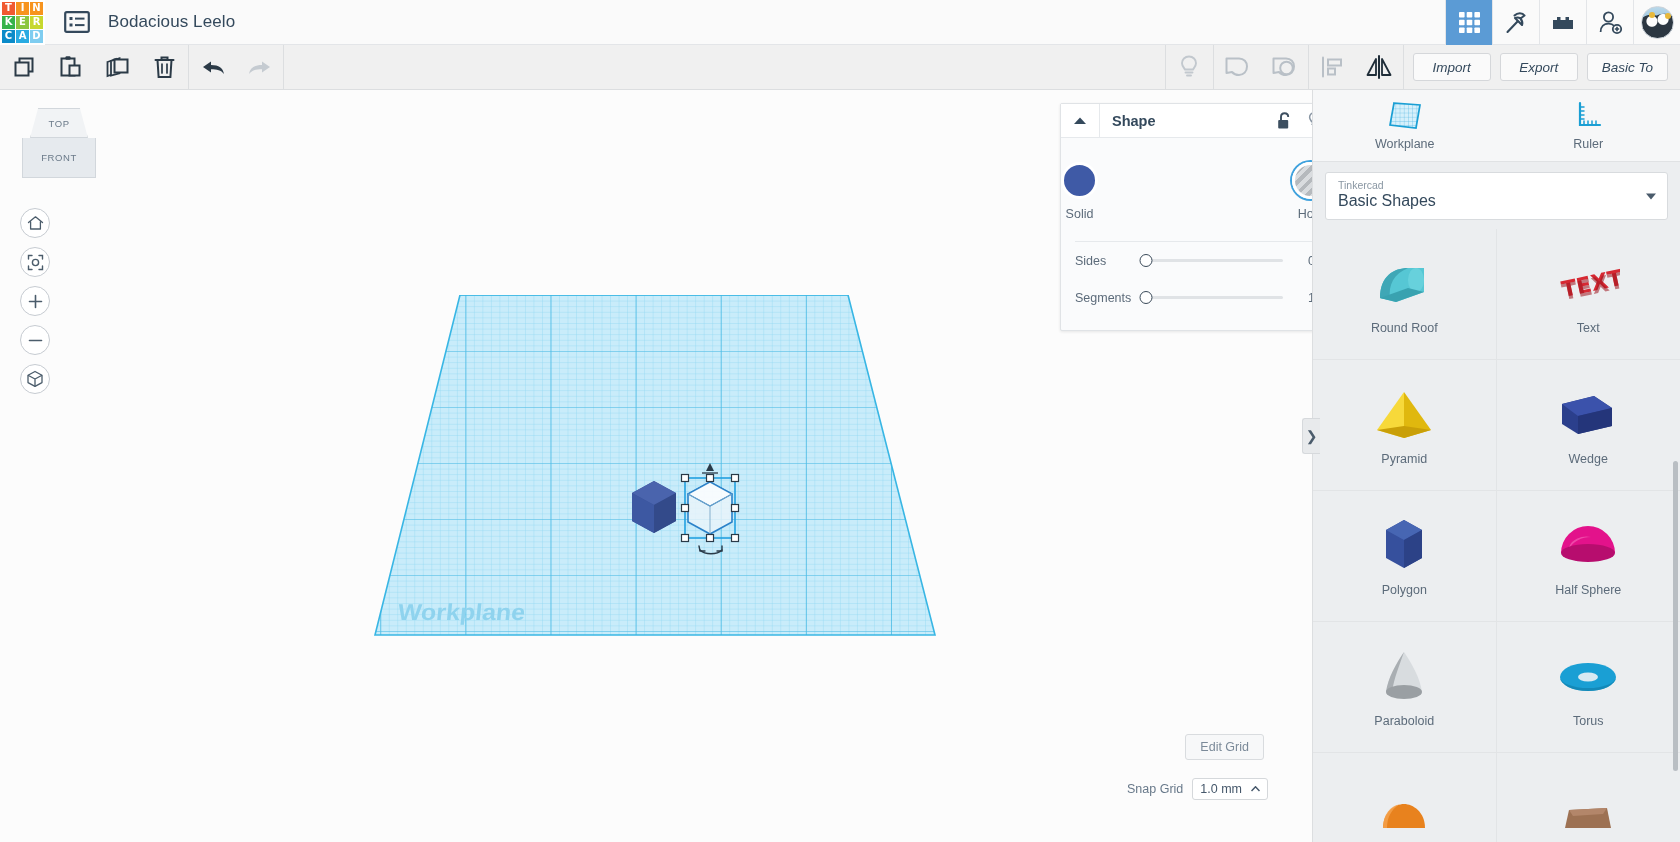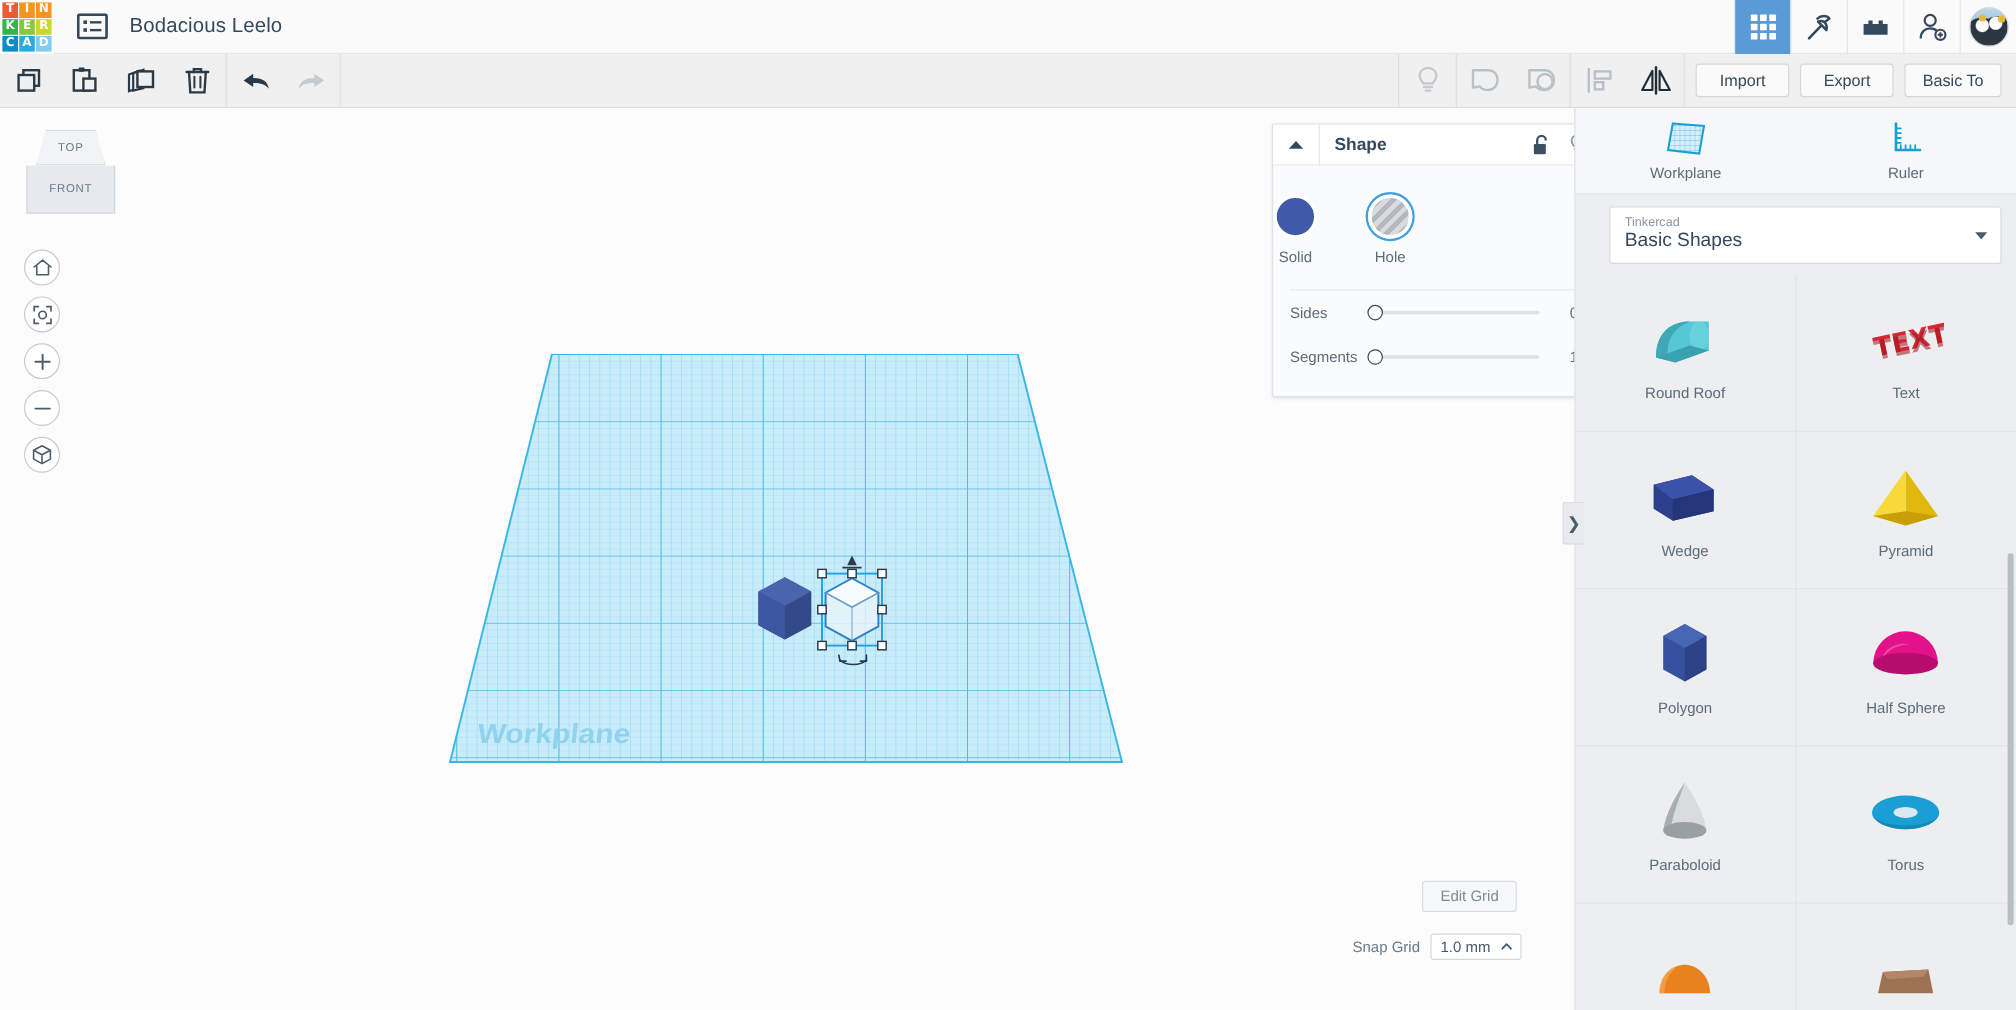--- a/index.html
+++ b/index.html
@@ -72,21 +72,21 @@
     width: 47px; height: 45px; display: flex; align-items: center;
     justify-content: center; cursor: pointer; background: transparent; border: none;
   }
   .tb-sep { width: 1px; height: 45px; background: #dcdee0; }
   .tb-spacer { flex: 1; }
   .tb-textbtn {
     height: 28px; min-width: 78px; padding: 0 14px; margin-left: 9px;
     background: #fafafa; border: 1px solid #d5d7da; border-radius: 3px;
     font-size: 13.5px; color: #34495c; cursor: pointer;
     font-family: "Liberation Sans", sans-serif;
-    display: flex; align-items: center; justify-content: center;
+    display: flex; align-items: center; justify-content: center; font-style: italic;
   }
   .tb-textbtn:last-child { margin-right: 12px; }
 
   
   .canvas {
     position: absolute; top: 90px; left: 0; width: 1312px; height: 752px;
     background: #fcfcfc; overflow: hidden;
   }
   
   .viewcube { position: absolute; left: 22px; top: 18px; width: 74px; height: 72px; }
@@ -155,21 +155,21 @@
   .insp-collapse {
     width: 39px; height: 34px; display: flex; align-items: center;
     justify-content: center; border-right: 1px solid #e6e9ec; cursor: pointer;
   }
   .insp-title {
     flex: 1; padding-left: 12px; font-size: 14.5px;
     font-weight: bold; color: #34495c;
   }
   .insp-icon { width: 30px; display: flex; align-items: center; justify-content: center; cursor: pointer; }
   .insp-body { padding: 18px 0 14px; }
-  .swatch-row { display: flex; justify-content: flex-start; gap: 42px; padding: 6px 0 4px; }
+  .swatch-row { display: flex; justify-content: space-between; gap: 54px; padding: 6px 0 4px; }
   .swatch { text-align: center; cursor: pointer; }
   .swatch-circle {
     width: 37px; height: 37px; border-radius: 50%; margin: 0 auto 8px;
     border: 3px solid #fff; box-shadow: 0 0 0 1px transparent;
   }
   .swatch.selected .swatch-circle { box-shadow: 0 0 0 2px #3ea1dd; }
   .swatch-label { font-size: 12.5px; color: #5c6b7a; }
   .insp-divider { height: 1px; background: #e6e9ec; margin: 16px 14px 0; }
   .slider-row {
     display: flex; align-items: center; height: 37px; padding: 0 14px;
@@ -210,21 +210,21 @@
     display: flex; align-items: center;
   }
   .rp-tool {
     flex: 1; height: 72px; display: flex; flex-direction: column;
     align-items: center; justify-content: center; gap: 5px; cursor: pointer;
   }
   .rp-tool-label { font-size: 12.5px; color: #5c6b7a; }
   .rp-dropdown-wrap { padding: 10px 12px 9px; background: #eceef0; }
   .rp-dropdown {
     background: #fff; border: 1px solid #d8dbde; border-radius: 3px;
-    padding: 6px 12px 9px; position: relative; cursor: pointer; margin-left: 16px;
+    padding: 6px 12px 9px; position: relative; cursor: pointer;
   }
   .rp-dd-sub { font-size: 10.5px; color: #8a97a3; margin-bottom: 1px; }
   .rp-dd-main { font-size: 16px; color: #34495c; }
   .rp-dd-caret {
     position: absolute; right: 11px; top: 50%; transform: translateY(-40%);
     width: 0; height: 0; border-left: 5px solid transparent;
     border-right: 5px solid transparent; border-top: 6px solid #4a5b6b;
   }
   .rp-grid {
     flex: 1; overflow: hidden; position: relative;
@@ -650,42 +650,42 @@
             <g fill="#9e1620" font-family="DejaVu Sans" font-weight="bold" font-size="22" transform="rotate(-12 32 26) translate(0,3)">
               <text x="6" y="30" opacity=".55">TEXT</text>
             </g>
           </svg>
         </div>
         <span class="shape-name">Text</span>
       </div>
 
       <div class="shape-cell">
         <div class="shape-thumb">
+          <svg width="62" height="54" viewBox="0 0 62 54">
+            <path d="M31 4 L58 42 L31 50 Z" fill="#e0b80e"></path>
+            <path d="M31 4 L4 42 L31 50 Z" fill="#f7d93a"></path>
+            <path d="M4 42 L31 50 L58 42 L31 38 Z" fill="#c99f08"></path>
+          </svg>
+        </div>
+        <span class="shape-name">Pyramid</span>
+      </div>
+
+      <div class="shape-cell">
+        <div class="shape-thumb">
           <svg width="64" height="50" viewBox="0 0 64 50">
             <path d="M6 14 L38 6 L56 18 L56 36 L22 44 L6 34 Z" fill="#2b3f8c"></path>
             <path d="M6 14 L38 6 L56 18 L22 26 Z" fill="#3b52ab"></path>
             <path d="M22 26 L56 18 L56 36 L22 44 Z" fill="#24357a"></path>
           </svg>
         </div>
         <span class="shape-name">Wedge</span>
       </div>
 
       <div class="shape-cell">
         <div class="shape-thumb">
-          <svg width="62" height="54" viewBox="0 0 62 54">
-            <path d="M31 4 L58 42 L31 50 Z" fill="#e0b80e"></path>
-            <path d="M31 4 L4 42 L31 50 Z" fill="#f7d93a"></path>
-            <path d="M4 42 L31 50 L58 42 L31 38 Z" fill="#c99f08"></path>
-          </svg>
-        </div>
-        <span class="shape-name">Pyramid</span>
-      </div>
-
-      <div class="shape-cell">
-        <div class="shape-thumb">
           <svg width="56" height="60" viewBox="0 0 56 60">
             <polygon points="10,14 28,4 46,14 46,42 28,52 10,42" fill="#36509d"></polygon>
             <polygon points="10,14 28,4 46,14 28,24" fill="#4766b3"></polygon>
             <polygon points="28,24 46,14 46,42 28,52" fill="#2c4287"></polygon>
           </svg>
         </div>
         <span class="shape-name">Polygon</span>
       </div>
 
       <div class="shape-cell">

